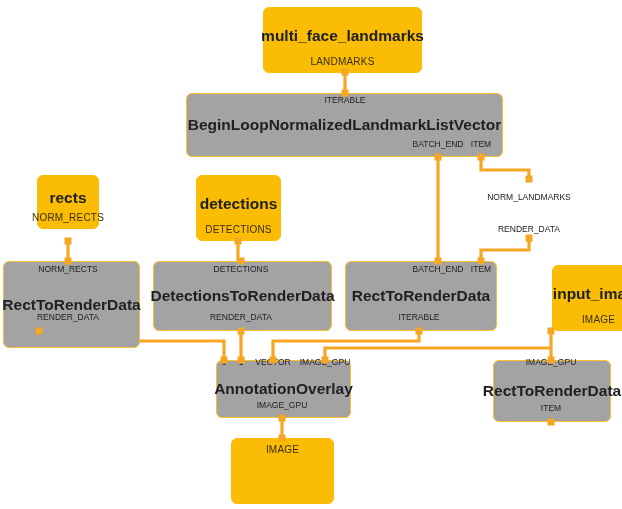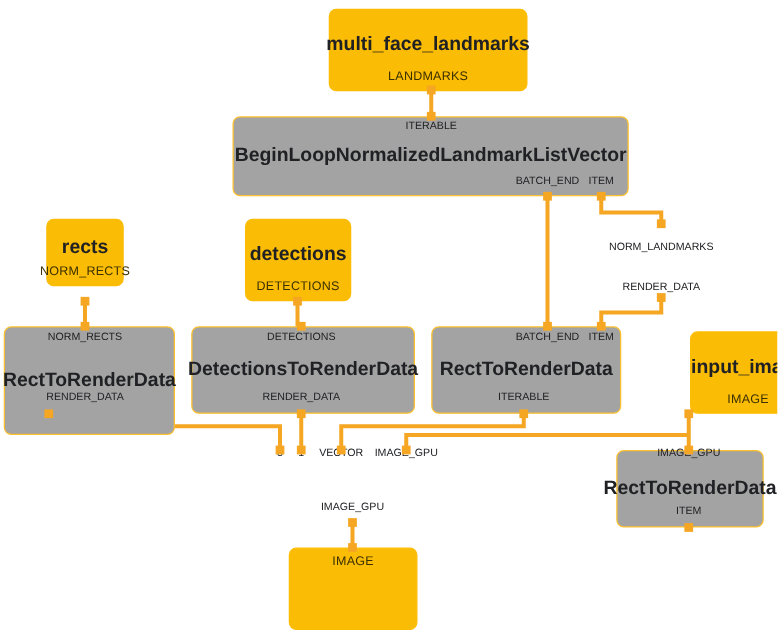--- a/index.html
+++ b/index.html
@@ -213,20 +213,23 @@
   <div class="port-dot" style="left:419px; top:331px;"></div>
 
   <div class="node stream" style="left:508px; top:265px; width:93px; height:66px;margin-left:44px;">
     <div class="node-title" style="margin-top:-8px;">input_image</div>
     <div class="port-row bottom">
       <span class="port-label">IMAGE</span>
     </div>
   </div>
   <div class="port-dot" style="left:551px; top:331px;"></div>
 
+  <div class="node calculator" style="left:216px; top:360px; width:135px; height:58px;">
+    <div class="node-title">AnnotationOverlay</div>
+  </div>
   <div class="port-group" style="left:224px; top:357px;">
     <span>3</span>
   </div>
   <div class="port-dot" style="left:224px; top:360px;"></div>
   <div class="port-group" style="left:241px; top:357px;">
     <span>1</span>
   </div>
   <div class="port-dot" style="left:241px; top:360px;"></div>
   <div class="port-group" style="left:273px; top:357px;">
     <span>VECTOR</span>

